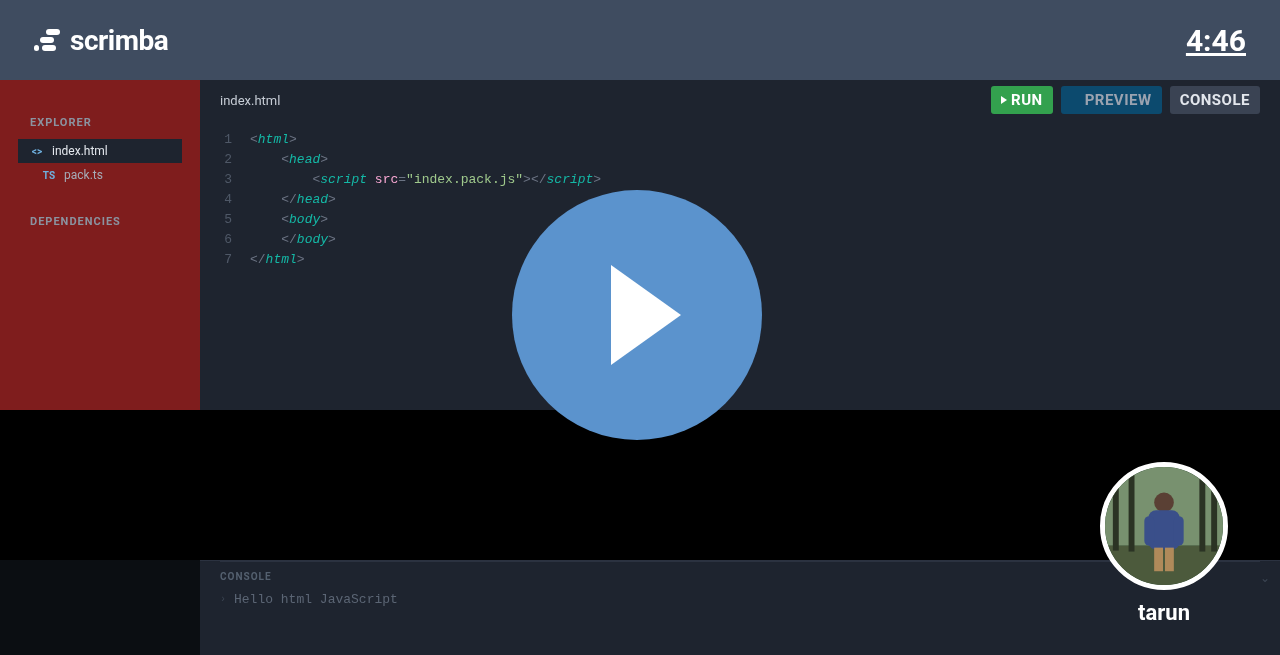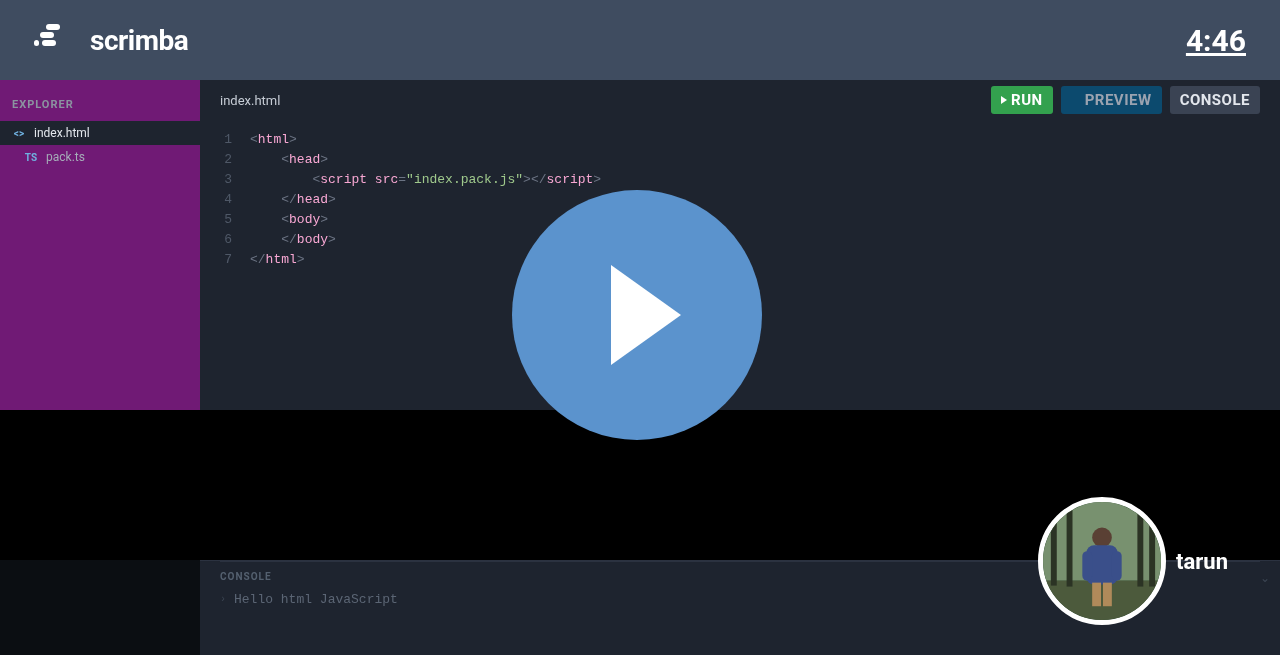--- a/index.html
+++ b/index.html
@@ -17,21 +17,22 @@
     .header {
       height: 80px;
       background: #3f4c60;
       display: flex;
       align-items: center;
       justify-content: space-between;
       padding: 0 34px;
     }
     .logo {
       display: flex;
-      gap: 28px;
+      align-items: center;
+      gap: 8px;
     }
     .logo-mark svg { display:block; }
     .logo-text {
       color: #fff;
       font-size: 28px;
       font-weight: 700;
       letter-spacing: -0.5px;
     }
     .time {
       color: #fff;
@@ -40,22 +41,22 @@
       text-decoration: underline;
     }
 
     
     .body-wrap {
       display: flex;
       height: 330px;
     }
     .sidebar {
       width: 200px;
-      background: #701a75;
-      padding: 0;
+      background: #7f1d1d;
+      padding: 18px;
     }
     .sidebar-heading {
       font-size: 11px;
       letter-spacing: 1px;
       color: #8b93a0;
       font-weight: 700;
       padding: 18px 12px 10px 12px;
     }
     .file-item {
       display: flex;
@@ -131,21 +132,21 @@
       line-height: 20px;
     }
     .ln {
       width: 50px;
       text-align: right;
       color: #4f5867;
       padding-right: 18px;
       user-select: none;
     }
     .tok-punc { color: #6b7383; }
-    .tok-tag  { color: #f9a8d4; }
+    .tok-tag  { color: #14b8a6; font-style: italic; }
     .tok-attr { color: #f9a8d4; }
     .tok-str  { color: #9fc98c; }
 
     
     .preview-panel {
       height: 150px;
       background: #000;
     }
 
     
@@ -213,21 +214,21 @@
       border-bottom: 50px solid transparent;
       margin-left: 18px;
     }
 
     
     .author {
       position: absolute;
       right: 52px;
       bottom: 30px;
       display: flex;
-      flex-direction: row;
+      flex-direction: column;
       align-items: center;
       gap: 10px;
     }
     .avatar {
       width: 128px;
       height: 128px;
       border-radius: 50%;
       border: 5px solid #fff;
       background: #2e4a33;
       position: relative;
@@ -266,20 +267,21 @@
     <div class="file-item active">
       <span class="file-icon html">&lt;&gt;</span>
       <span>index.html</span>
     </div>
 
     <div class="file-item">
       <span class="file-icon ts">TS</span>
       <span>pack.ts</span>
     </div>
 
+    <div class="sidebar-heading" style="padding-top:28px">DEPENDENCIES</div>
   </div>
 
   <div class="editor-area">
     <div class="editor-top">
       <div class="file-tab">index.html</div>
       <div class="actions">
         <div class="btn run">
           <span class="play-small"></span>
           <span>RUN</span>
         </div>

